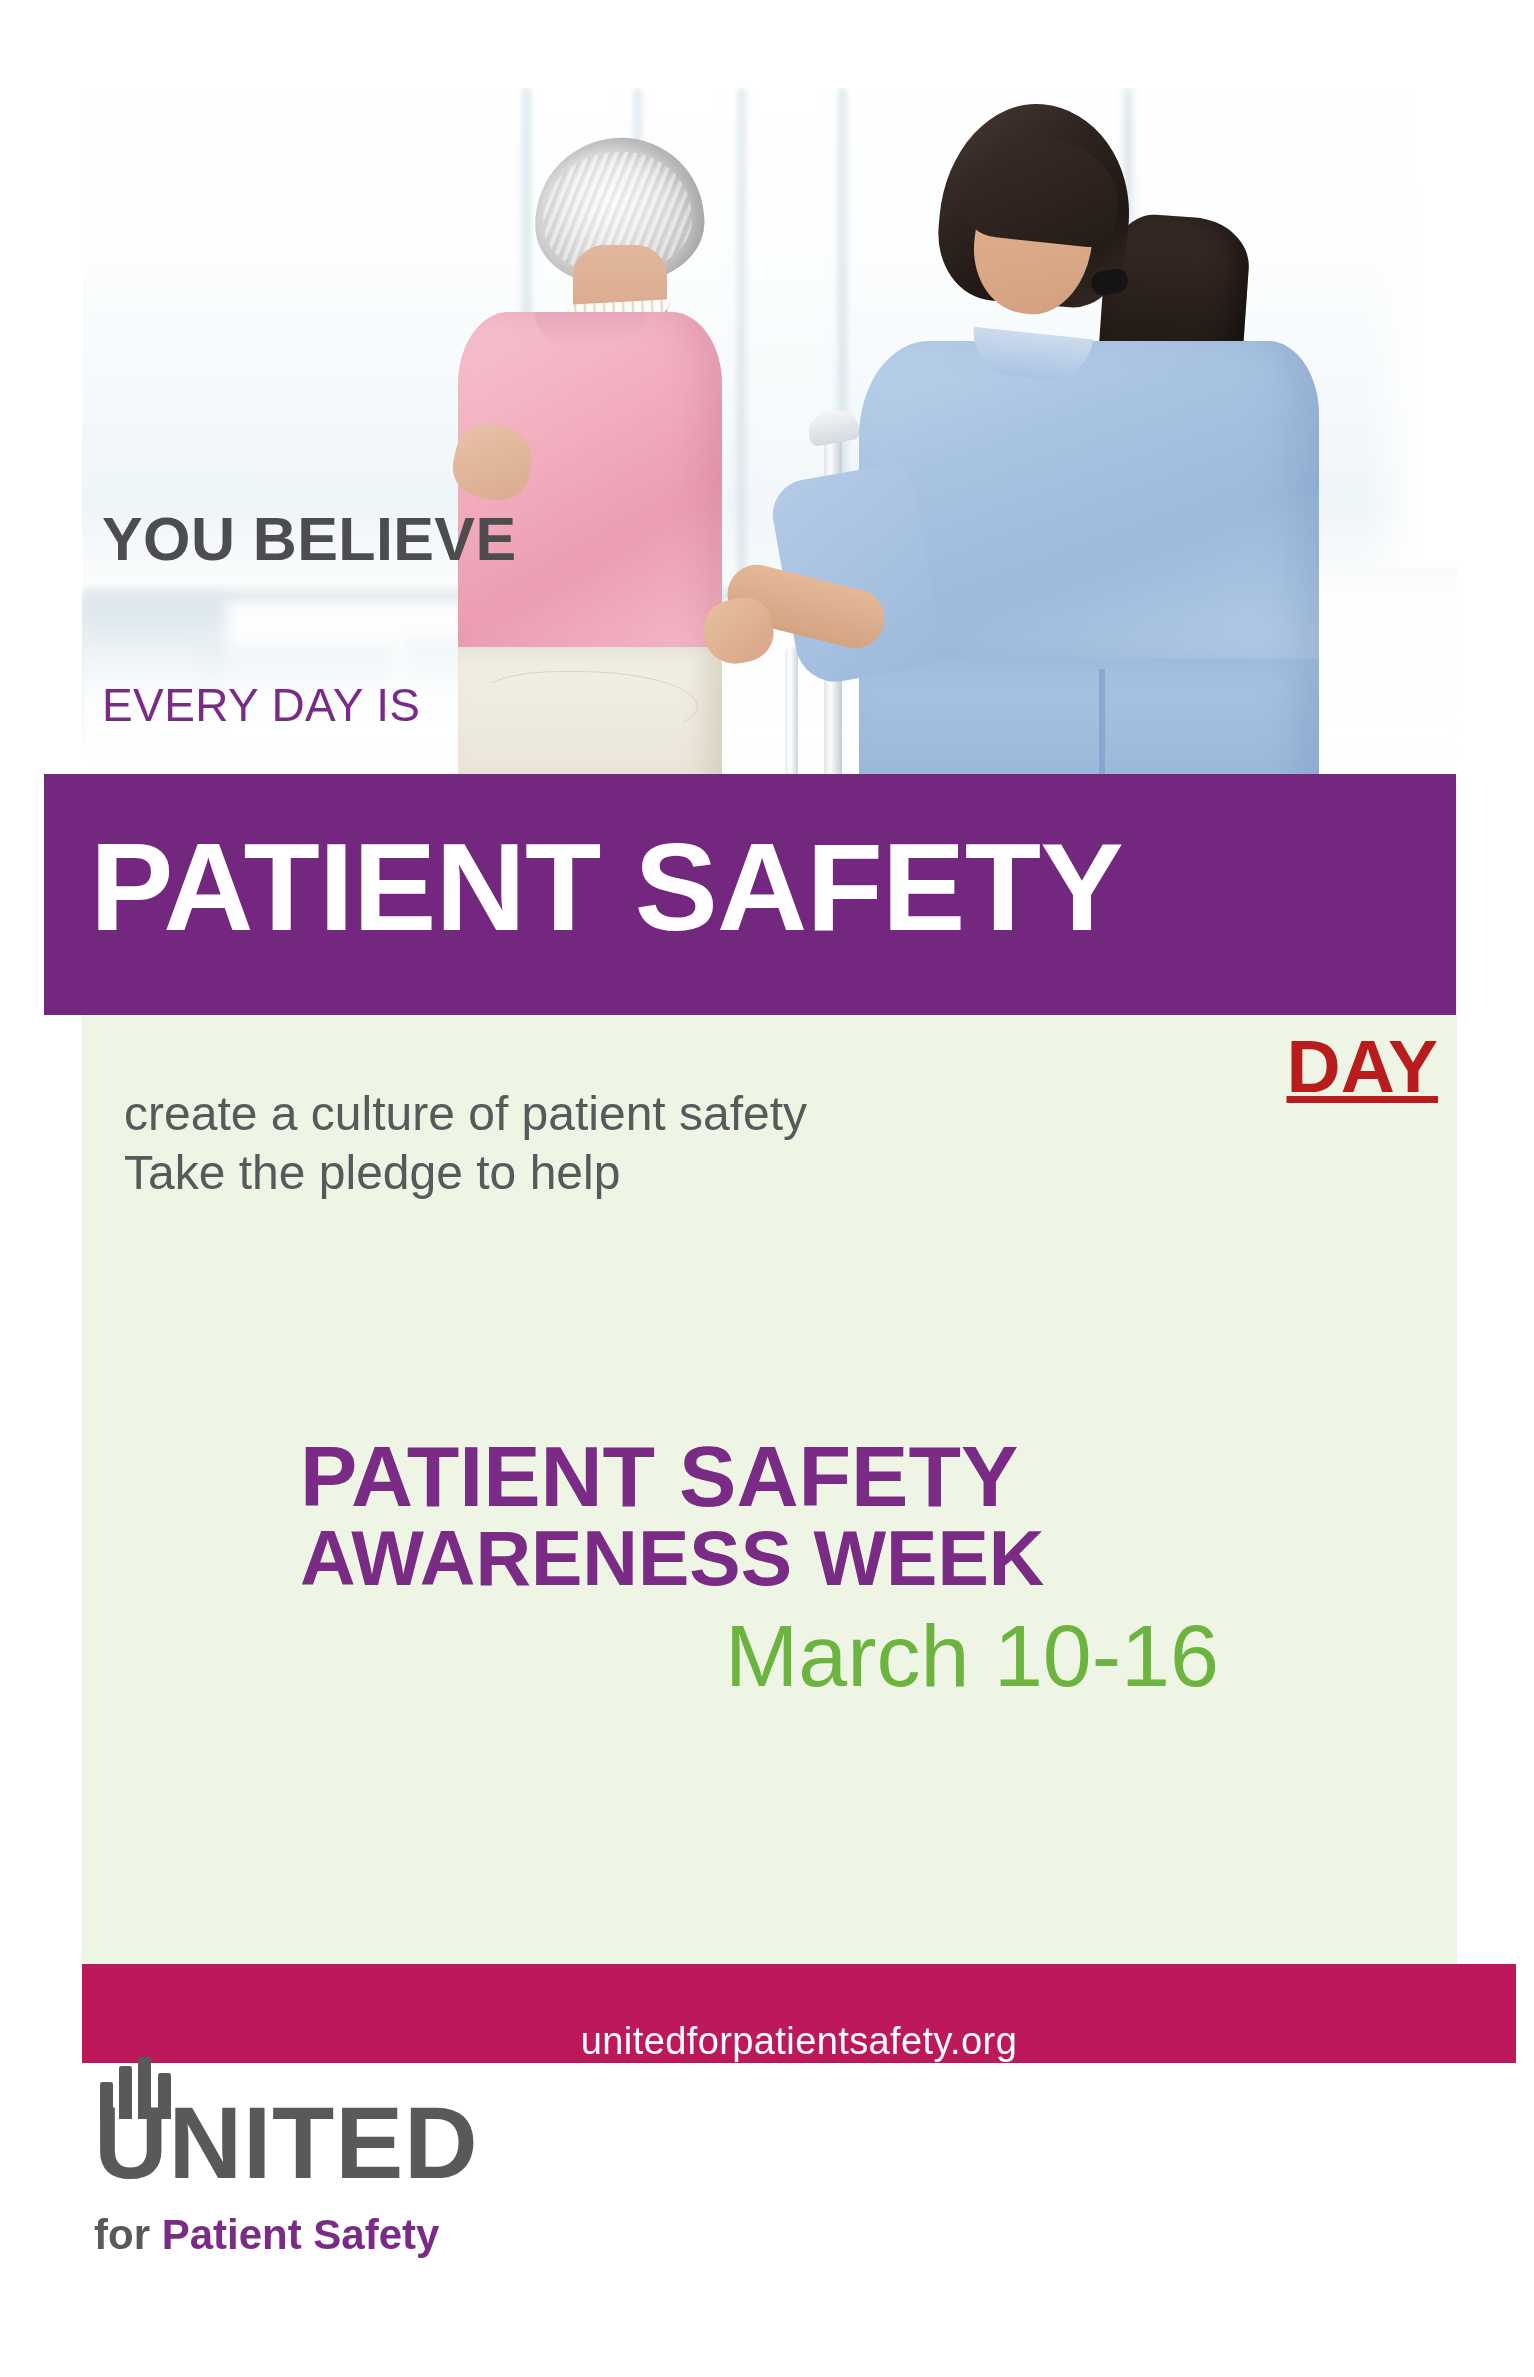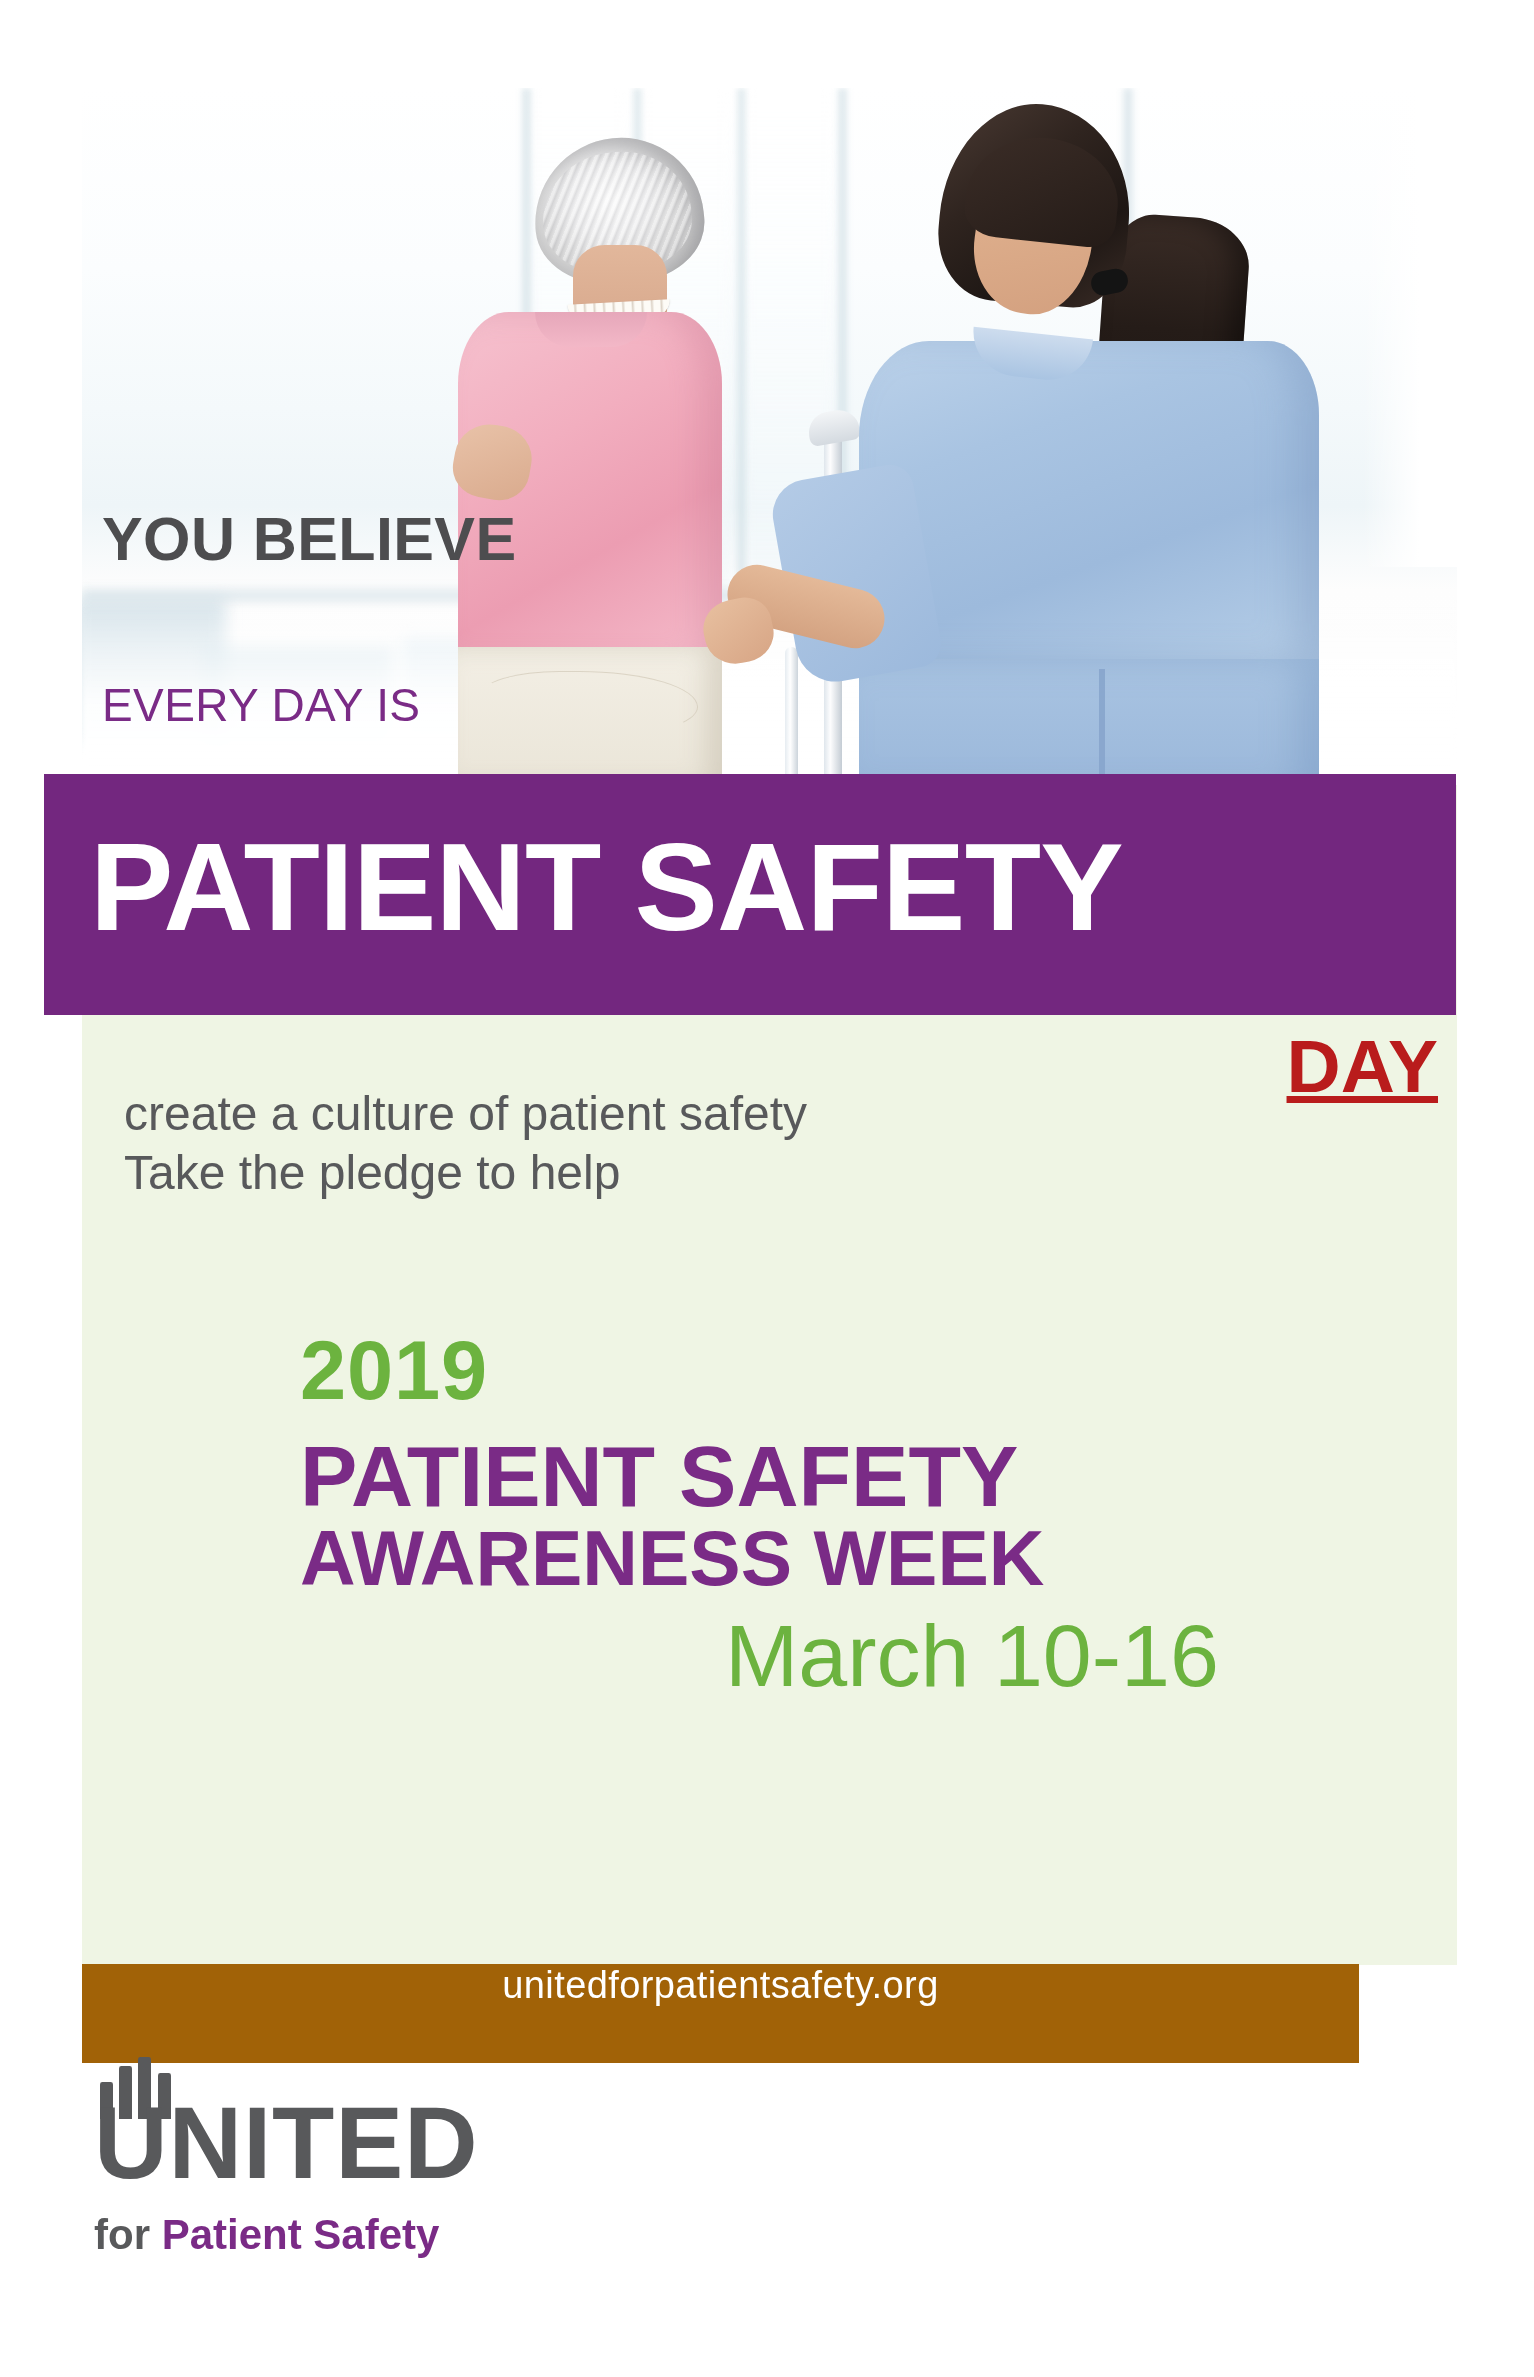--- a/index.html
+++ b/index.html
@@ -227,22 +227,22 @@
     position:absolute;left:300px;top:1517px;
     color:#7a2b86;font-weight:700;font-size:77px;line-height:83px;letter-spacing:0px;
   }
   .march{
     position:absolute;left:0;width:1191px;top:1606px;
     text-align:right;color:#6cb33f;font-weight:400;font-size:88px;line-height:99px;padding-left:28px;
   }
 
   
   .url-bar{
-    position:absolute;left:82px;top:1964px;width:1277px;height:99px;
-    background:#a16207;display:flex;align-items:flex-start;justify-content:center;
+    position:absolute;left:82px;top:1964px;width:1434px;height:99px;
+    background:#be185d;display:flex;align-items:flex-end;justify-content:center;
   }
   .url-text{
     color:#ffffff;font-weight:400;font-size:38px;letter-spacing:0.4px;
   }
 
   
   .logo{position:absolute;left:94px;top:2092px;width:448px;height:184px;}
   .logo-mark{position:absolute;left:0;top:0;width:384px;height:128px;}
   .logo-u-row{
     position:absolute;left:0;top:0;color:#58595b;font-weight:700;
@@ -318,21 +318,20 @@
 
   <div class="purple-band"></div>
   <div class="band-title">PATIENT SAFETY</div>
   <div class="day-word">DAY</div>
 
   <div class="pledge">
     <span>create a culture of patient safety</span>
     <span>Take the pledge to help</span>
   </div>
 
-  <div class="year">2019</div>
   <div class="psaw1">PATIENT SAFETY</div>
   <div class="psaw2">AWARENESS WEEK</div>
   <div class="march">March 10-16</div>
 
   <div class="url-bar">
     <span class="url-text">unitedforpatientsafety.org</span>
   </div>
 
   <div class="logo">
     <div class="logo-mark">

